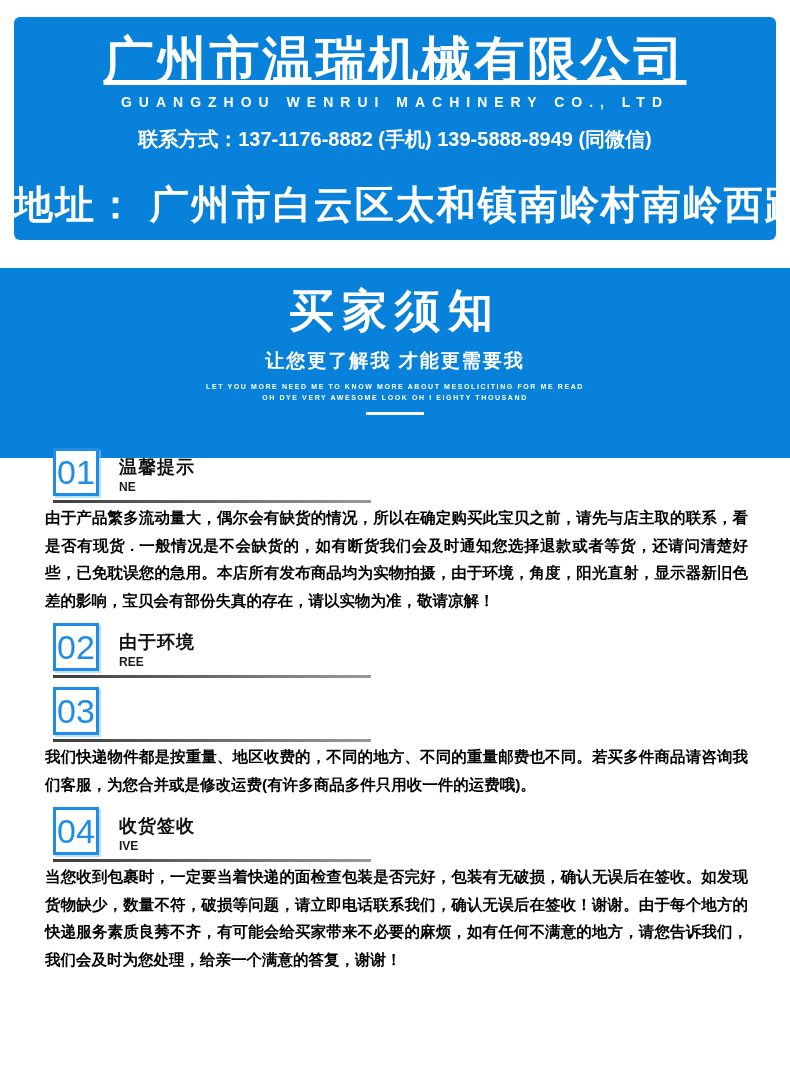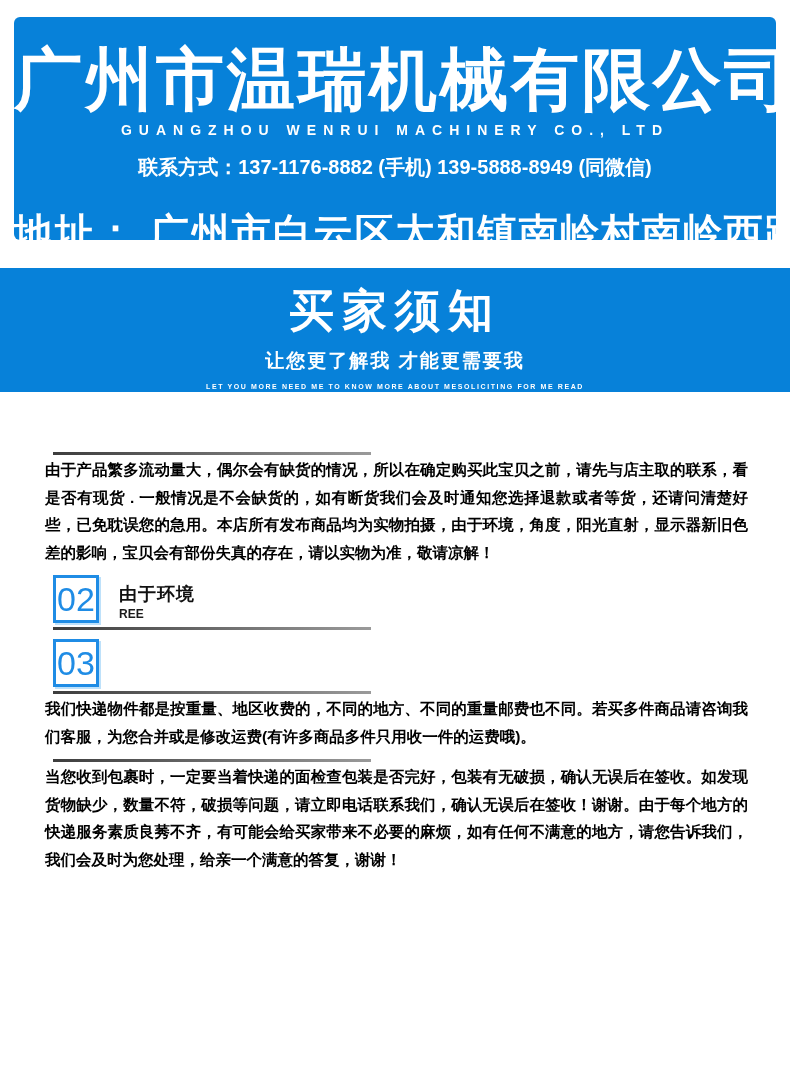--- a/index.html
+++ b/index.html
@@ -10,38 +10,38 @@
     font-family:"Liberation Sans", sans-serif;
   }
 
   
   .top-banner {
     position:absolute; left:14px; top:17px; width:762px; height:223px;
     background:#0781d9; border-radius:6px;
     color:#ffffff; text-align:center;
   }
   .company-cn {
-    margin-top:23px; font-size:68px; font-weight:bold;
-    letter-spacing:3px; line-height:1.15; white-space:nowrap;
+    margin-top:15px; font-size:50px; font-weight:bold;
+    letter-spacing:3px; line-height:1.15; white-space:nowrap;text-decoration:underline;
   }
   .company-en {
     margin-top:4px; font-size:14px; font-weight:bold;
     letter-spacing:7px; white-space:nowrap;
   }
   .contact-line {
     margin-top:16px; font-size:20px; font-weight:bold; white-space:nowrap;
   }
   .address-line {
     margin-top:25px; font-size:39px; font-weight:bold;
     letter-spacing:2px; white-space:nowrap;
   }
 
   
   .notice-banner {
-    position:absolute; left:0; top:268px; width:790px; height:124px;
+    position:absolute; left:0; top:268px; width:790px; height:190px;
     background:#0781d9; color:#ffffff; text-align:center;
   }
   .notice-title {
     padding-top:13px; font-size:45px; font-weight:bold; letter-spacing:8px;
   }
   .notice-sub {
     margin-top:7px; font-size:19px; font-weight:bold; letter-spacing:2px;
   }
   .notice-en {
     margin-top:7px; font-size:7px; font-weight:bold;
@@ -90,20 +90,27 @@
   <div class="notice-en">
     <div>LET YOU MORE NEED ME TO KNOW MORE ABOUT MESOLICITING FOR ME READ</div>
     <div>OH DYE VERY AWESOME LOOK OH I EIGHTY THOUSAND</div>
   </div>
   <div class="notice-underline"></div>
 </div>
 
 <div class="sections">
 
   <div class="section">
+    <div class="sec-head">
+      <div class="num-box">01</div>
+      <div class="sec-titles">
+        <div class="sec-title">温馨提示</div>
+        <div class="sec-sub">NE</div>
+      </div>
+    </div>
     <div class="sec-divider"></div>
     <div class="sec-body">由于产品繁多流动量大，偶尔会有缺货的情况，所以在确定购买此宝贝之前，请先与店主取的联系，看是否有现货 . 一般情况是不会缺货的，如有断货我们会及时通知您选择退款或者等货，还请问清楚好些，已免耽误您的急用。本店所有发布商品均为实物拍摄，由于环境，角度，阳光直射，显示器新旧色差的影响，宝贝会有部份失真的存在，请以实物为准，敬请凉解！</div>
   </div>
 
   <div class="section">
     <div class="sec-head">
       <div class="num-box">02</div>
       <div class="sec-titles">
         <div class="sec-title">由于环境</div>
         <div class="sec-sub">REE</div>
@@ -114,17 +121,24 @@
 
   <div class="section">
     <div class="sec-head">
       <div class="num-box">03</div>
     </div>
     <div class="sec-divider"></div>
     <div class="sec-body">我们快递物件都是按重量、地区收费的，不同的地方、不同的重量邮费也不同。若买多件商品请咨询我们客服，为您合并或是修改运费(有许多商品多件只用收一件的运费哦)。</div>
   </div>
 
   <div class="section">
+    <div class="sec-head">
+      <div class="num-box">04</div>
+      <div class="sec-titles">
+        <div class="sec-title">收货签收</div>
+        <div class="sec-sub">IVE</div>
+      </div>
+    </div>
     <div class="sec-divider"></div>
     <div class="sec-body">当您收到包裹时，一定要当着快递的面检查包装是否完好，包装有无破损，确认无误后在签收。如发现货物缺少，数量不符，破损等问题，请立即电话联系我们，确认无误后在签收！谢谢。由于每个地方的快递服务素质良莠不齐，有可能会给买家带来不必要的麻烦，如有任何不满意的地方，请您告诉我们，我们会及时为您处理，给亲一个满意的答复，谢谢！</div>
   </div>
 
 </div>
 
 </body></html>

